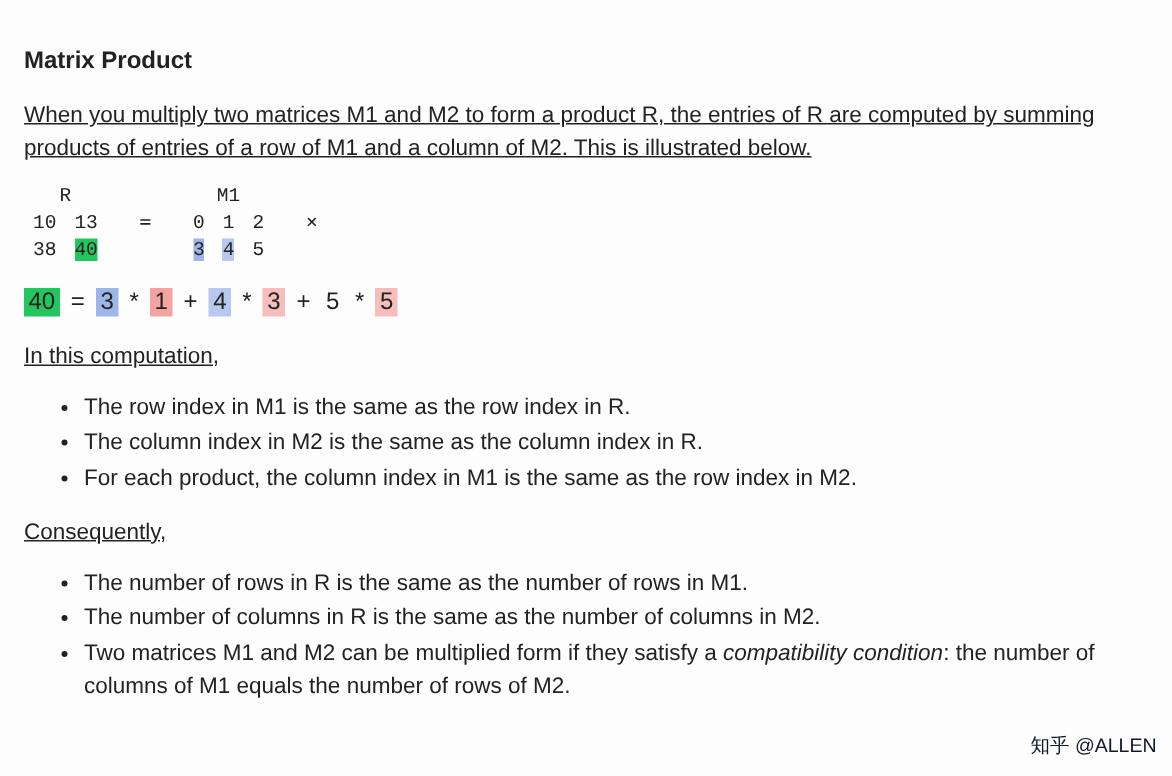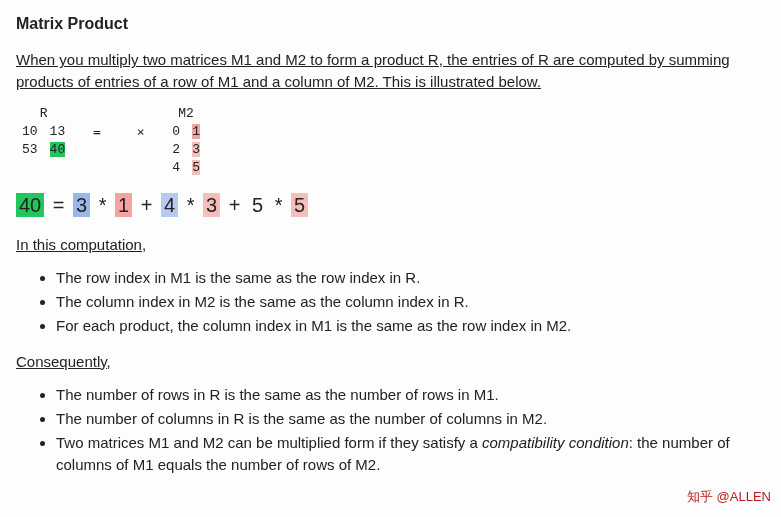--- a/index.html
+++ b/index.html
@@ -9,21 +9,21 @@
     font-size: 15px;
     color: #222;
     background: #fdfdfd;
     width: 781px;
     box-sizing: border-box;
     line-height: 1.45;
   }
   h3.title {
     font-size: 16px;
     font-weight: bold;
-    margin: 0 0 14px 0;
+    margin: 17px 0 14px 0;
   }
   p { margin: 0 0 12px 0; text-decoration: underline; }
   .matrices {
     font-family: Consolas, "Courier New", monospace;
     font-size: 13px;
     white-space: nowrap;
     margin: 6px 0 14px 0;
   }
   .matrices table {
     display: inline-table;
@@ -48,35 +48,35 @@
     font-family: Consolas, monospace;
   }
   .hl-gray   { background: #22c55e; }
   .hl-blue   { background: #b7c9ef; }
   .hl-blue2  { background: #9db6e8; }
   .hl-red2   { background: #f4a3a3; }
   .hl-pink   { background: #f6bdbd; }
 
   .equation {
     font-family: "Segoe UI", Arial, sans-serif;
-    font-size: 20px;
+    font-size: 16px;
     margin: 6px 0 14px 0;
   }
   .equation span { padding: 1px 3px; }
 
   ul { margin: 4px 0 14px 0; padding-left: 40px; }
   li { margin: 2px 0; }
   em.cc { font-style: italic; margin-top: 12px; }
 
   .watermark {
     position: absolute;
     right: 10px;
     top: 488px;
     font-size: 13px;
-    color: #b91c1c;
+    color: #0f172a;
     font-family: Arial, sans-serif;
     pointer-events: none;
   }
 </style>
 </head>
 <body>
 
 <h3 class="title">Matrix Product</h3>
 
 <p>When you multiply two matrices M1 and M2 to form a product R, the entries of R are computed by summing products of entries of a row of M1 and a column of M2. This is illustrated below.</p>
@@ -85,48 +85,46 @@
   <table>
     <tbody>
         <tr>
           <th class="mh" colspan="2">R</th>
         </tr>
     <tr>
       <td>10</td>
       <td>13</td>
     </tr>
     <tr>
-      <td>53</td>
+      <td>38</td>
       <td><span class="hl-gray">40</span></td>
     </tr>
   </tbody></table>
 
   <span class="opcell">=</span>
 
+  <table>
+    <tbody>
+        <tr>
+          <th class="mh" colspan="3">M1</th>
+        </tr>
+    <tr>
+      <td>0</td>
+      <td>1</td>
+      <td>2</td>
+    </tr>
+    <tr>
+      <td><span class="hl-blue2">3</span></td>
+      <td><span class="hl-blue">4</span></td>
+      <td>5</td>
+    </tr>
+  </tbody></table>
 
   <span class="opcell">×</span>
 
-  <table>
-    <tbody>
-        <tr>
-          <th class="mh" colspan="2">M2</th>
-        </tr>
-    <tr>
-      <td>0</td>
-      <td><span class="hl-red2">1</span></td>
-    </tr>
-    <tr>
-      <td>2</td>
-      <td><span class="hl-pink">3</span></td>
-    </tr>
-    <tr>
-      <td>4</td>
-      <td><span class="hl-pink">5</span></td>
-    </tr>
-  </tbody></table>
 </div>
 
 <div class="equation">
   <span class="hl-gray">40</span><span> = </span><span class="hl-blue2">3</span><span> * </span><span class="hl-red2">1</span><span> + </span><span class="hl-blue">4</span><span> * </span><span class="hl-pink">3</span><span> + </span><span>5</span><span> * </span><span class="hl-pink">5</span>
 </div>
 
 <p>In this computation,</p>
 <ul>
   <li>The row index in M1 is the same as the row index in R.</li>
   <li>The column index in M2 is the same as the column index in R.</li>

